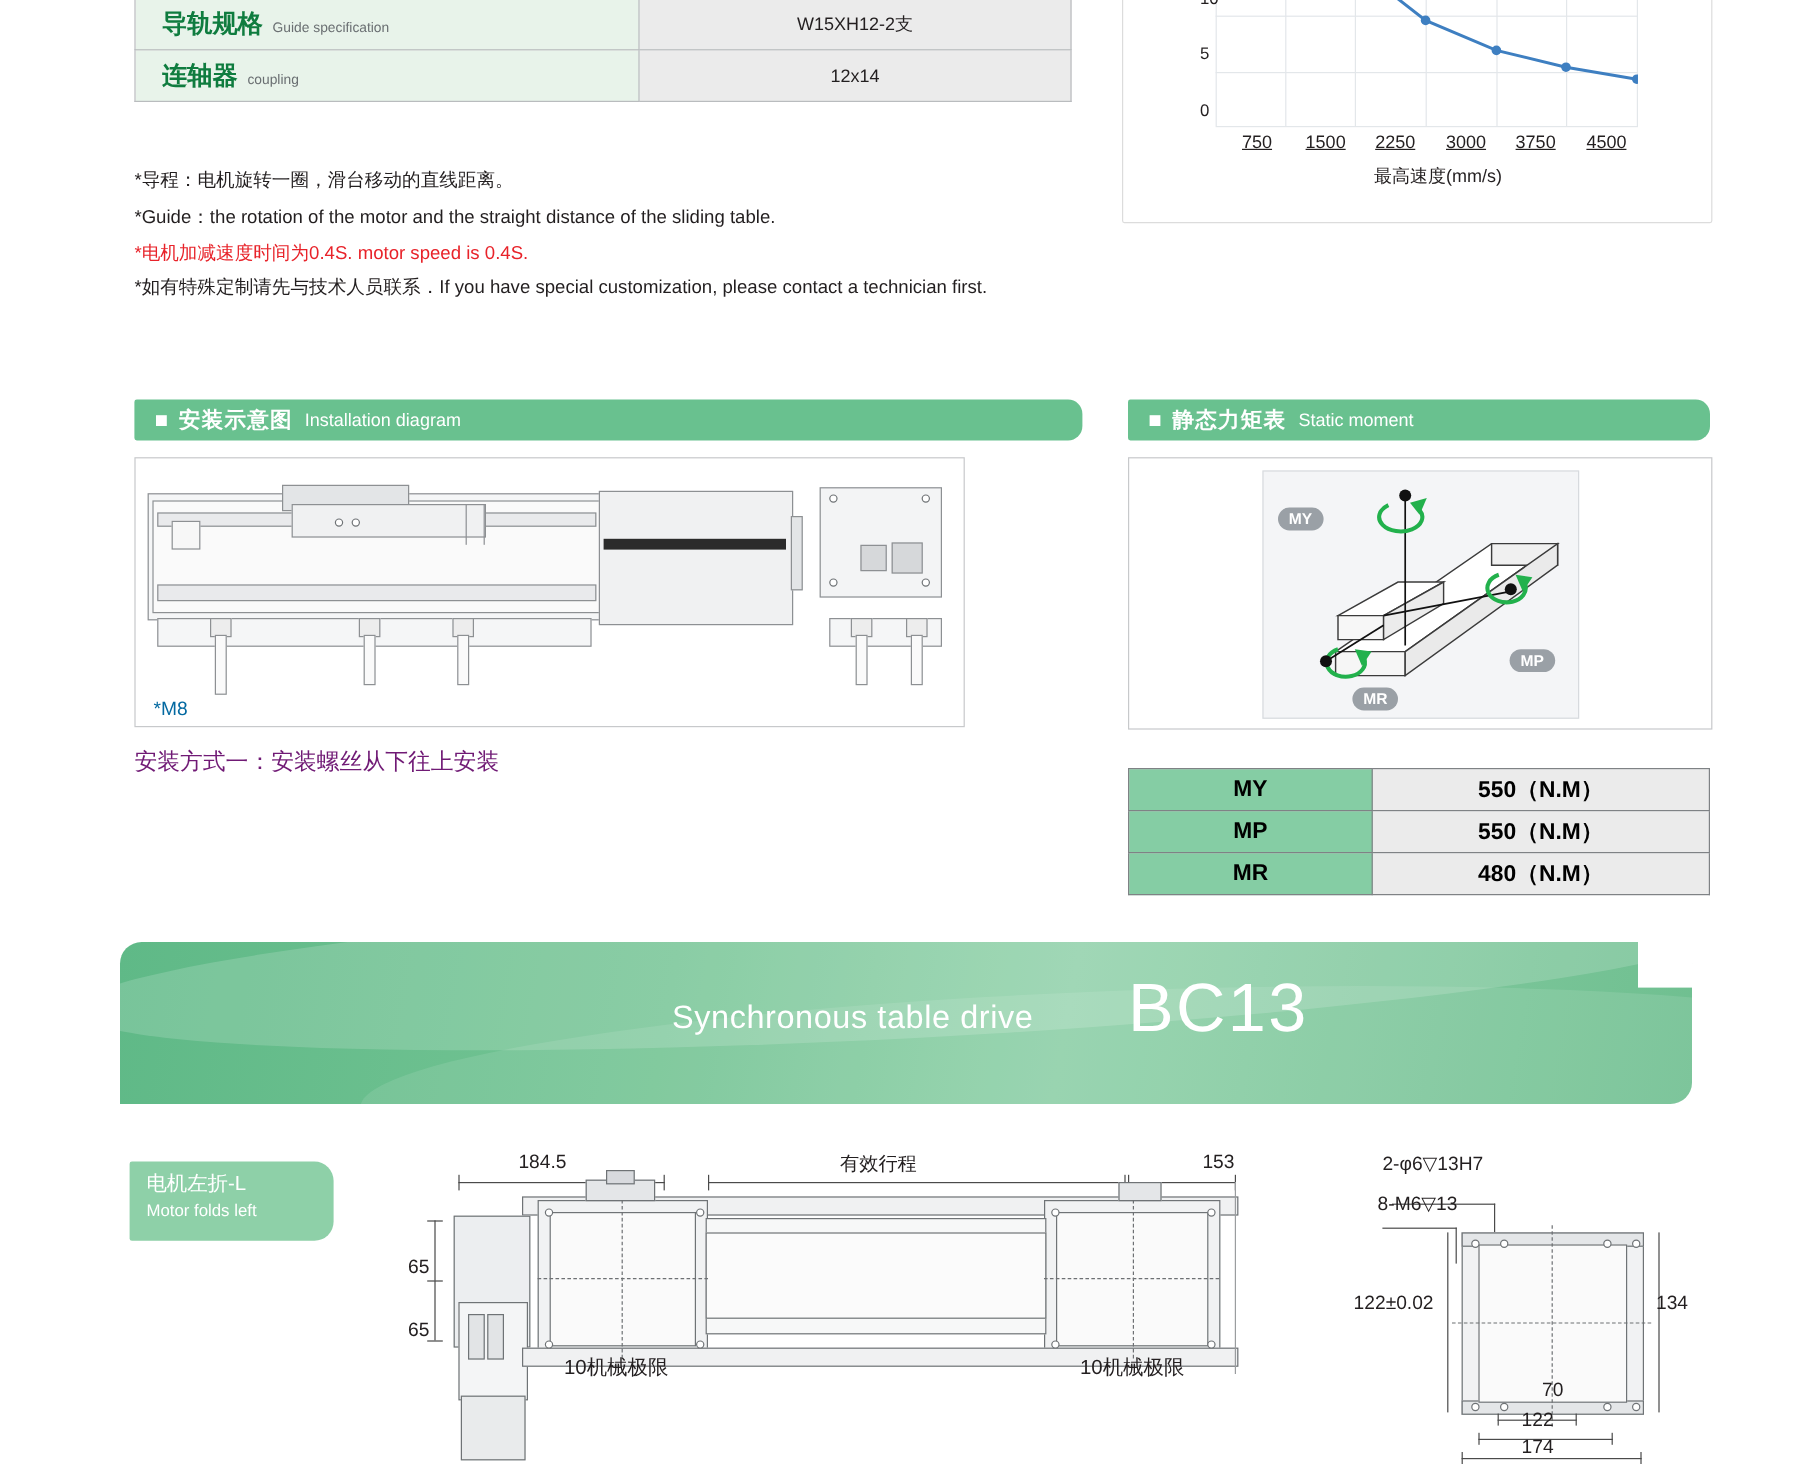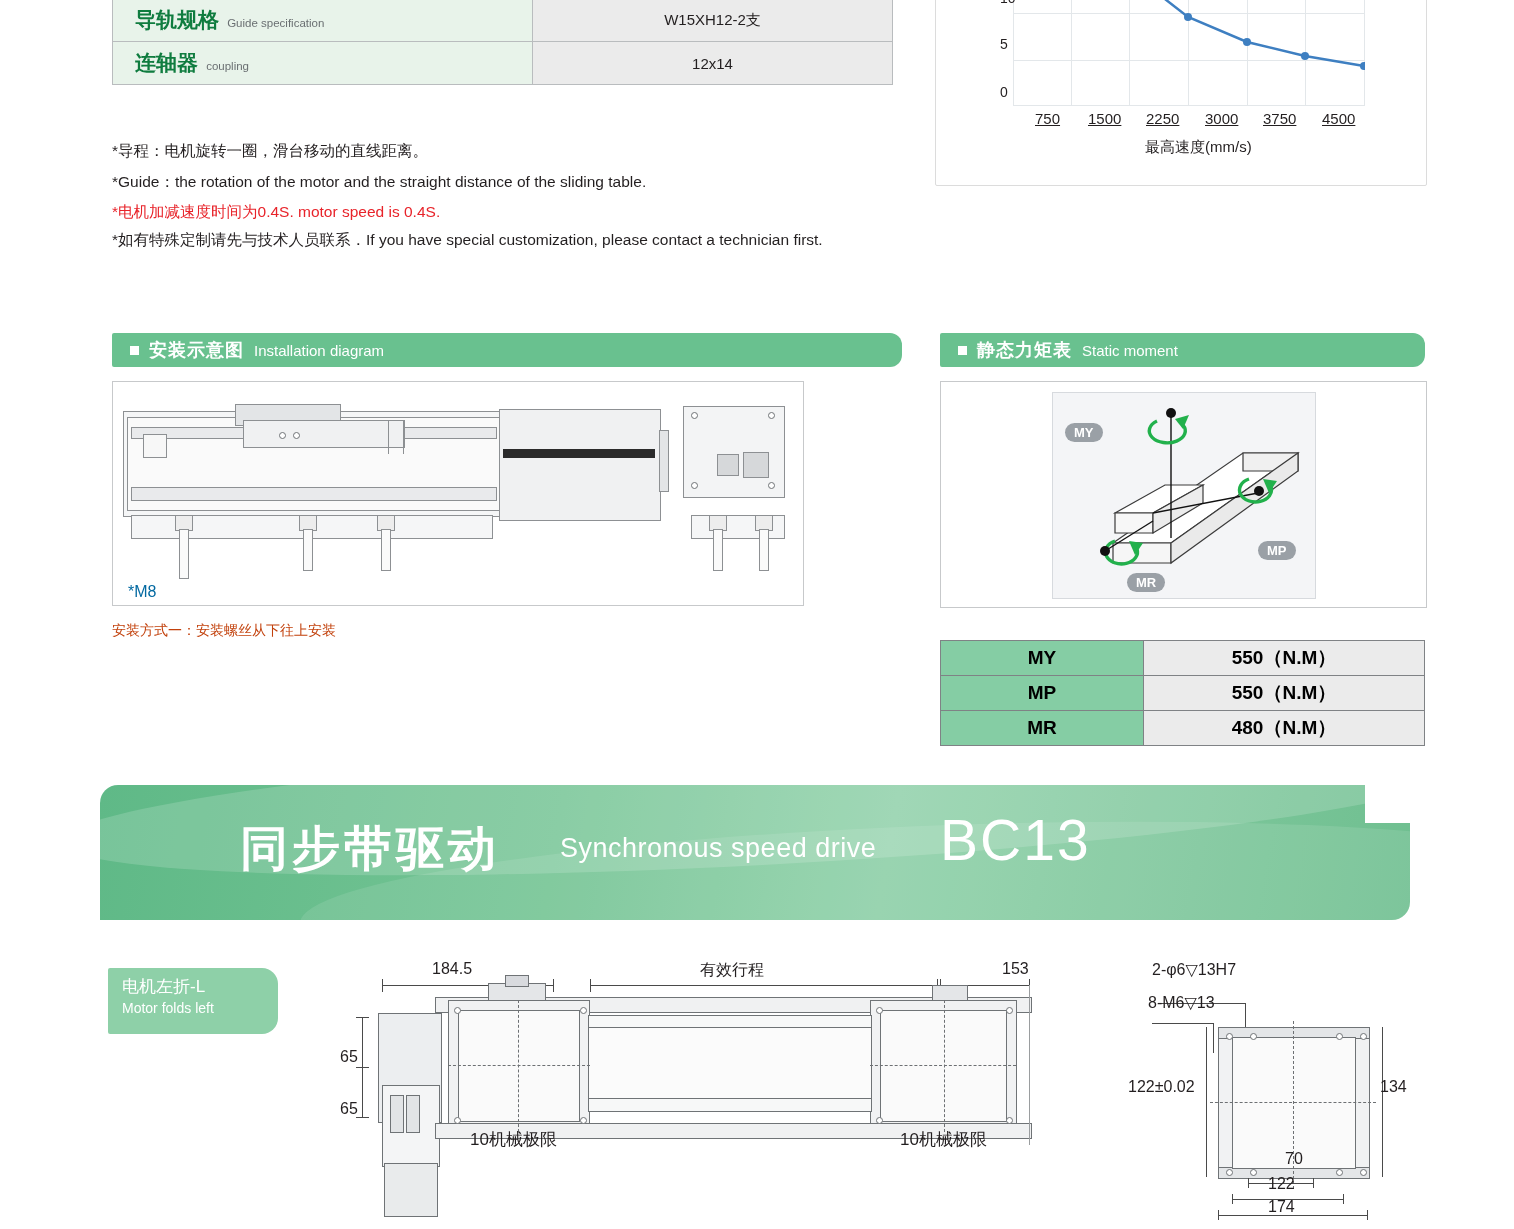--- a/index.html
+++ b/index.html
@@ -36,21 +36,21 @@
   .sec-head{height:34px;background:#69c18f;color:#fff;display:flex;align-items:center;
             border-radius:2px 12px 12px 2px;}
   .sec-head .sq{width:9px;height:9px;background:#fff;margin-left:18px;margin-right:10px;}
   .sec-head .cn{font-size:18px;font-weight:bold;letter-spacing:1px;}
   .sec-head .en{font-size:15px;margin-left:10px;font-weight:normal;}
   #sec-install{left:112px;top:333px;width:790px;}
   #sec-moment{left:940px;top:333px;width:485px;}
 
   
   #install-box{left:112px;top:381px;width:690px;height:223px;border:1px solid #c7c9cb;background:#fff;}
-  #install-caption{left:112px;top:622px;font-size:14px;color:#c2410c;}
+  #install-caption{left:112px;top:622px;font-size:19px;color:#701a75;}
   #m8-label{left:128px;top:583px;font-size:16px;color:#0369a1;}
 
   .dwg{position:absolute;border:1px solid #8d9093;background:#f3f4f5;}
   .dwg-l{position:absolute;background:#8d9093;}
 
   
   #moment-box{left:940px;top:381px;width:485px;height:225px;border:1px solid #c7c9cb;background:#fff;}
   #moment-inner{left:1052px;top:392px;width:262px;height:205px;border:1px solid #d7dade;background:#f4f5f7;}
   .tag{position:absolute;background:#9aa0a6;color:#fff;font-size:13px;font-weight:bold;
        border-radius:10px;padding:2px 9px;}
@@ -253,22 +253,21 @@
   <tr>
     <td class="mt-key">MR</td>
     <td class="mt-val">480（N.M）</td>
   </tr>
 </tbody>
   </table>
 
 <div class="abs" id="banner">
   <div class="swish"></div>
   <div class="swish2"></div>
-  <div id="banner-cn">同步带驱动</div>
-  <div id="banner-en">Synchronous speed drive</div>
+  <div id="banner-en">Synchronous table drive</div>
   <div id="banner-model">BC13</div>
 </div>
 <div class="abs" id="banner-notch"></div>
 
 <div class="abs" id="motor-label">
   <span class="cn">电机左折-L</span>
   <span class="en">Motor folds left</span>
 </div>
 
 <div class="abs" style="left:340px;top:955px;width:720px;height:270px;">

